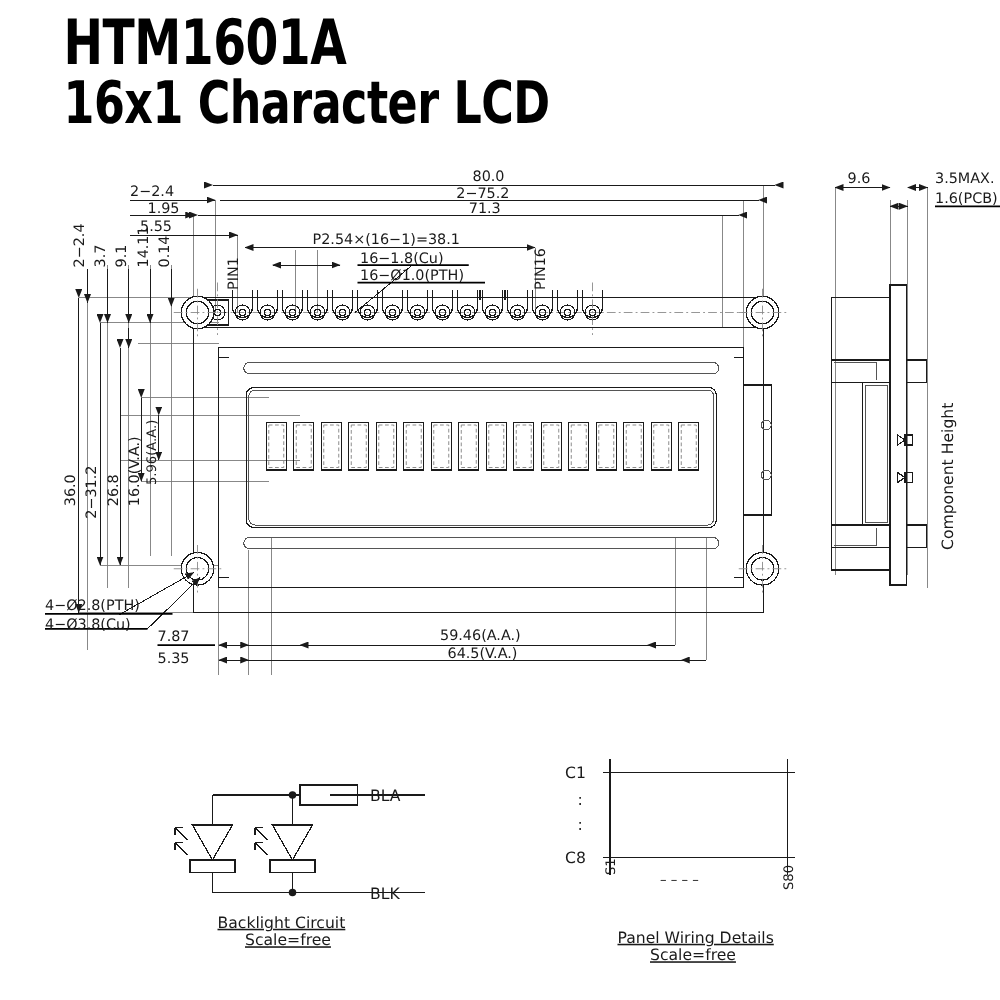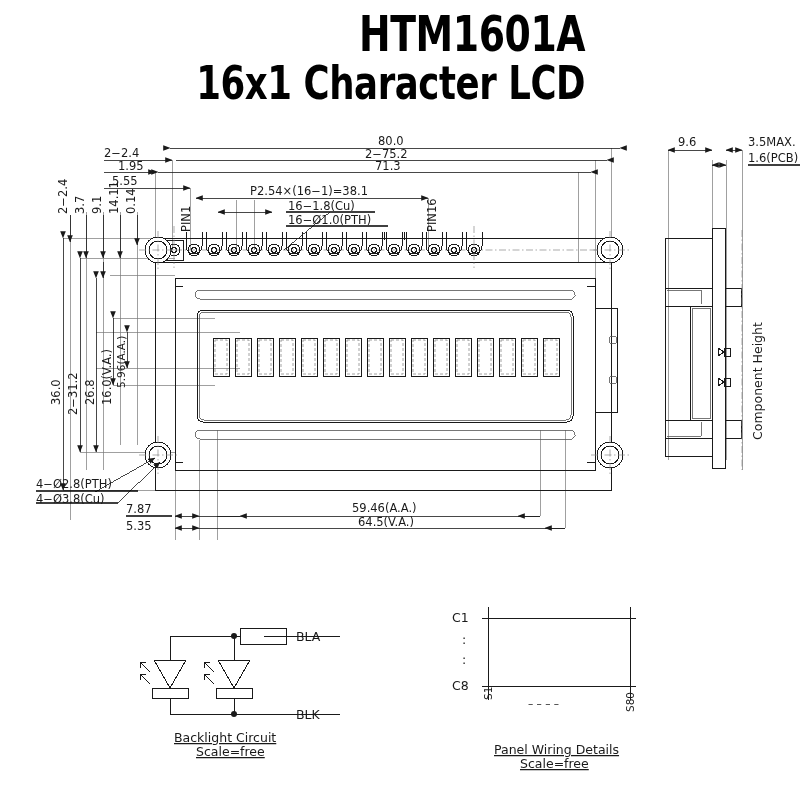--- a/index.html
+++ b/index.html
@@ -6,21 +6,21 @@
   html,body{margin:0;padding:0;background:#ffffff;}
   body{
     width:800px;height:800px;overflow:hidden;position:relative;
     font-family:"DejaVu Sans","Liberation Sans",sans-serif;
     color:#000;
   }
   #sheet{position:absolute;left:0;top:0;width:800px;height:800px;}
 
   
   .title-wrap{
-    position:absolute;left:0;top:10px;width:636px;text-align:right;
+    position:absolute;left:0;top:10px;width:636px;text-align:left;
     line-height:0.98;
   }
   .title-line{
     font-family:"DejaVu Sans Condensed","Liberation Sans",sans-serif;
     font-weight:bold;color:#000;display:block;
     transform:scaleX(0.84);transform-origin:center top;
     letter-spacing:-0.5px;
   }
   .title-1{font-size:50px;}
   .title-2{font-size:47px;margin-top:1px;}

